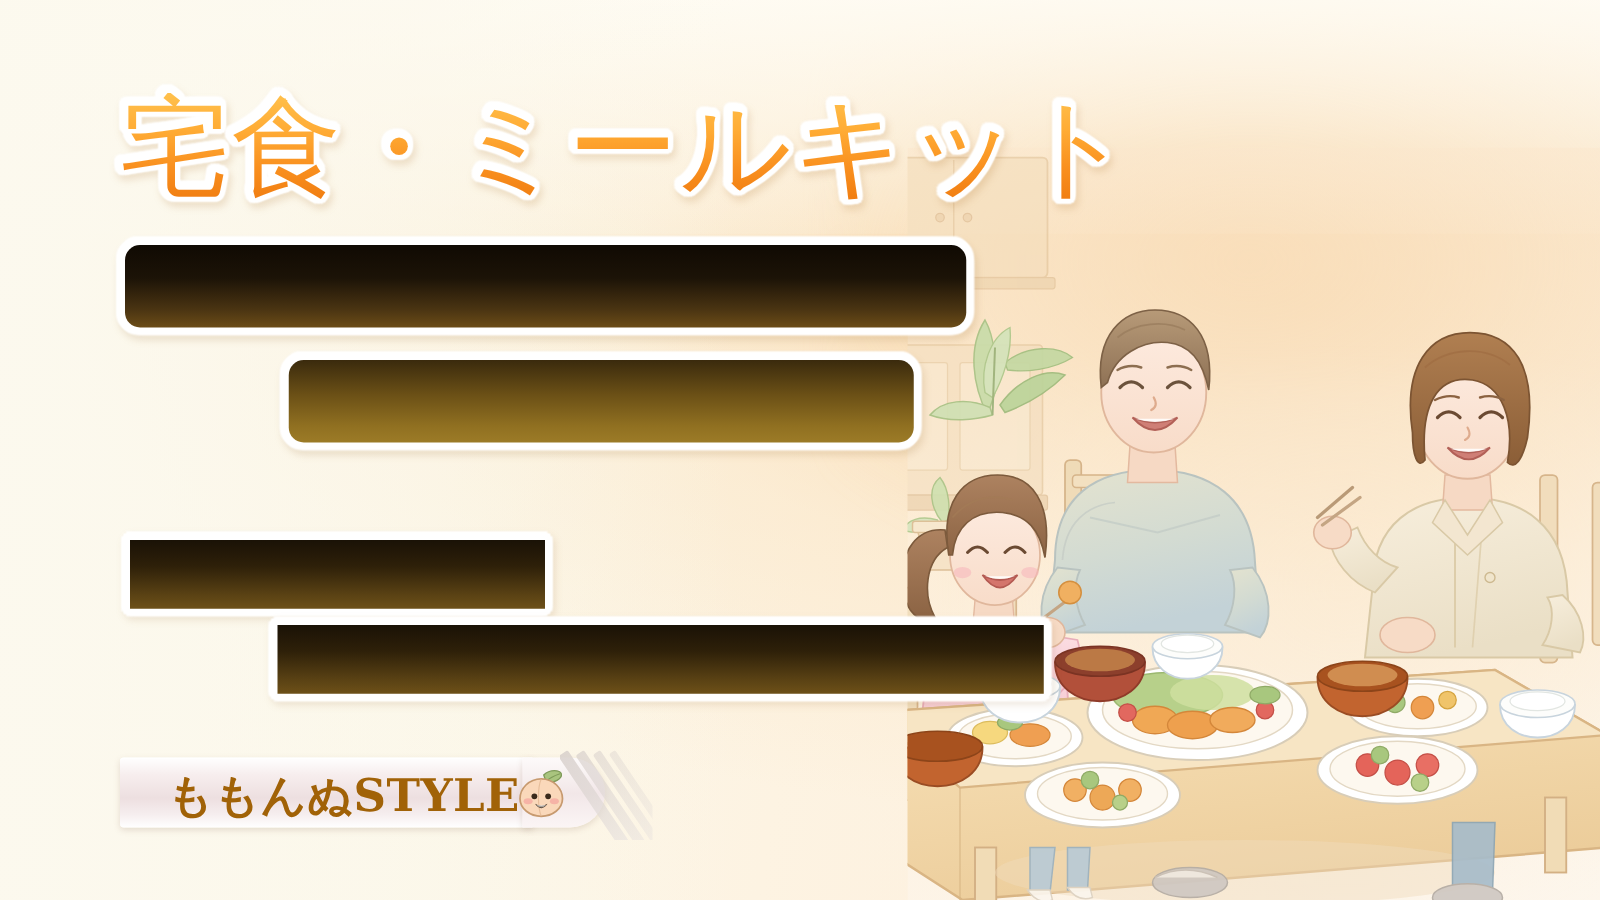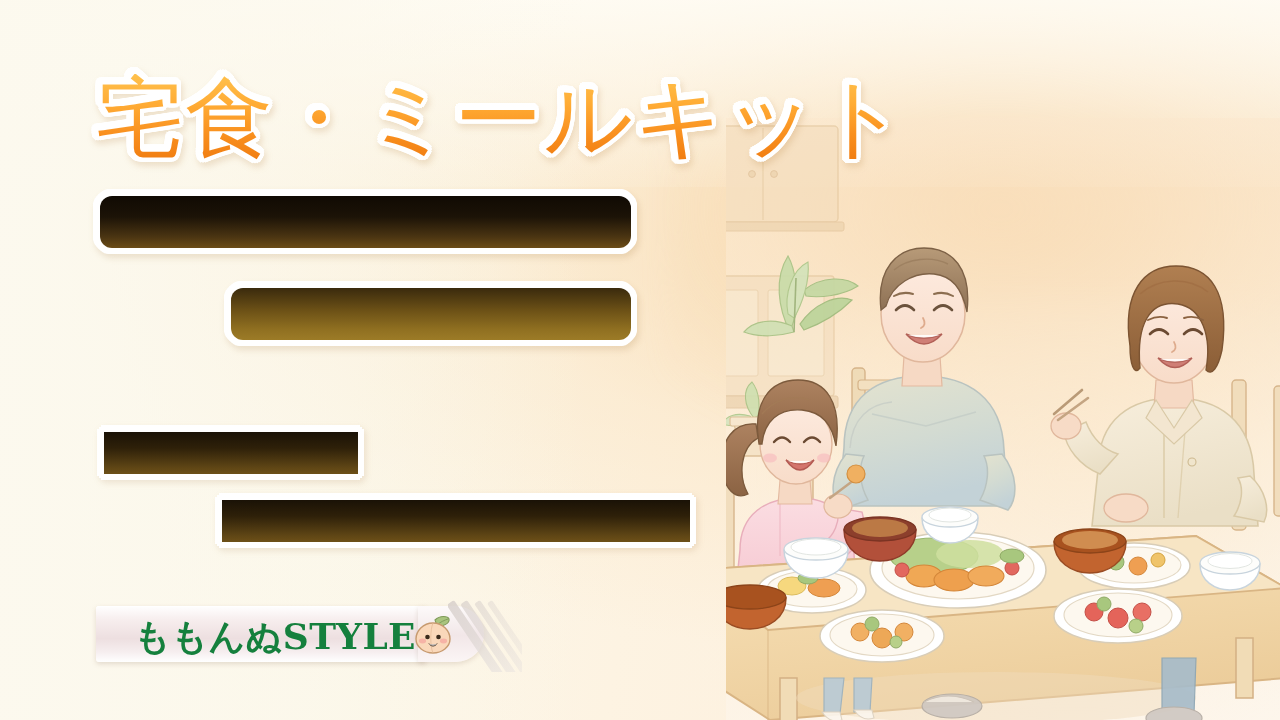--- a/index.html
+++ b/index.html
@@ -59,21 +59,21 @@
       drop-shadow(2.4px 0 0 #fff) drop-shadow(-2.4px 0 0 #fff)
       drop-shadow(0 2.4px 0 #fff) drop-shadow(0 -2.4px 0 #fff)
       drop-shadow(1.8px 1.8px 0 #fff) drop-shadow(-1.8px 1.8px 0 #fff)
       drop-shadow(1.8px -1.8px 0 #fff) drop-shadow(-1.8px -1.8px 0 #fff)
       drop-shadow(2px 4px 3px rgba(170,110,40,0.18));
     white-space:nowrap;
   }
 
   .sub-line {
     position:absolute;
-    font-size:52px; line-height:1.0; letter-spacing:0.004em;
+    font-size:66px; line-height:1.0; letter-spacing:0.004em;
     font-weight:normal;
     white-space:nowrap;
     -webkit-background-clip:text; background-clip:text;
     color:transparent; -webkit-text-fill-color:transparent;
     filter:
       drop-shadow(2.6px 0 0 #fff) drop-shadow(-2.6px 0 0 #fff)
       drop-shadow(0 2.6px 0 #fff) drop-shadow(0 -2.6px 0 #fff)
       drop-shadow(2px 2px 0 #fff) drop-shadow(-2px 2px 0 #fff)
       drop-shadow(2px -2px 0 #fff) drop-shadow(-2px -2px 0 #fff)
       drop-shadow(2px 4px 3px rgba(150,100,40,0.16));
@@ -84,21 +84,21 @@
     background:linear-gradient(180deg,#100a03 0%,#1c1307 40%,#4a3412 78%,#6b4c17 100%);
   }
   .sub-2 {
     left:231px; top:288px;
     background:linear-gradient(180deg,#3a2a0d 0%,#6b5016 42%,#907021 80%,#9c7b27 100%);
     padding-left:28px;
   }
 
   .tag-line {
     position:absolute;
-    font-size:42px; line-height:1.0; letter-spacing:0.006em;
+    font-size:55px; line-height:1.0; letter-spacing:0.006em;
     font-weight:bold; white-space:nowrap;
     -webkit-background-clip:text; background-clip:text;
     color:transparent; -webkit-text-fill-color:transparent;
     background:linear-gradient(180deg,#1a1206 0%,#2e2009 38%,#5a4214 80%,#6d5018 100%);
     filter:
       drop-shadow(2.6px 0 0 #fff) drop-shadow(-2.6px 0 0 #fff)
       drop-shadow(0 2.6px 0 #fff) drop-shadow(0 -2.6px 0 #fff)
       drop-shadow(2px 2px 0 #fff) drop-shadow(-2px 2px 0 #fff)
       drop-shadow(2px -2px 0 #fff) drop-shadow(-2px -2px 0 #fff)
       drop-shadow(2px 3px 3px rgba(150,100,40,0.14));
@@ -131,21 +131,21 @@
     border-radius:2px;
   }
   .badge-tail i:nth-child(1){ left:6px;  top:0px;  opacity:.85; }
   .badge-tail i:nth-child(2){ left:19px; top:0px;  opacity:.70; height:8px; }
   .badge-tail i:nth-child(3){ left:32px; top:0px;  opacity:.55; height:7px; }
   .badge-tail i:nth-child(4){ left:44px; top:0px;  opacity:.40; height:6px; }
 
   .badge-text {
     position:absolute; left:38px; top:9px;
     font-family:"DejaVu Serif","Liberation Serif",serif;
-    font-size:36px; font-weight:bold; color:#15803d;
+    font-size:36px; font-weight:bold; color:#a16207;
     letter-spacing:0.01em; white-space:nowrap;
   }
   .badge-peach { position:absolute; left:316px; top:10px; width:42px; height:42px; }
   .badge-peach svg { width:100%; height:100%; display:block; }
 </style>
 </head>
 <body>
 
 <div class="stage">
 

